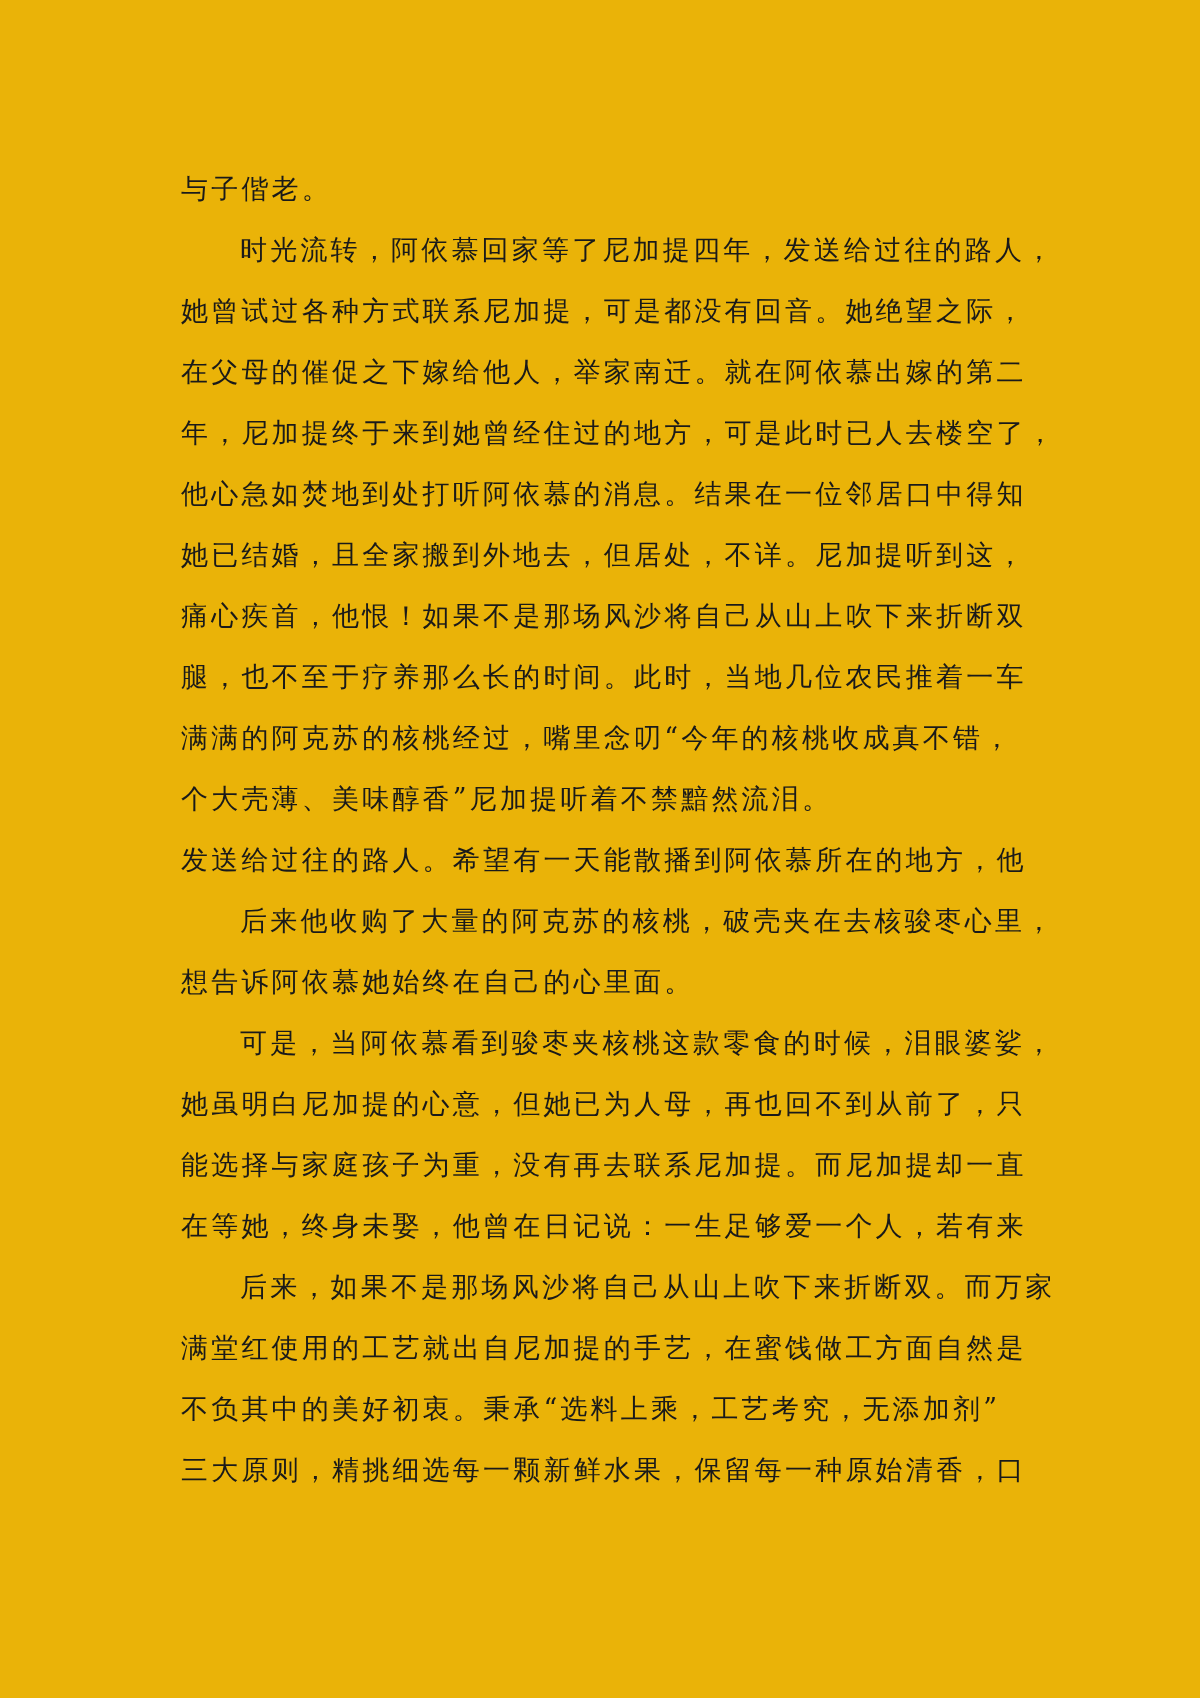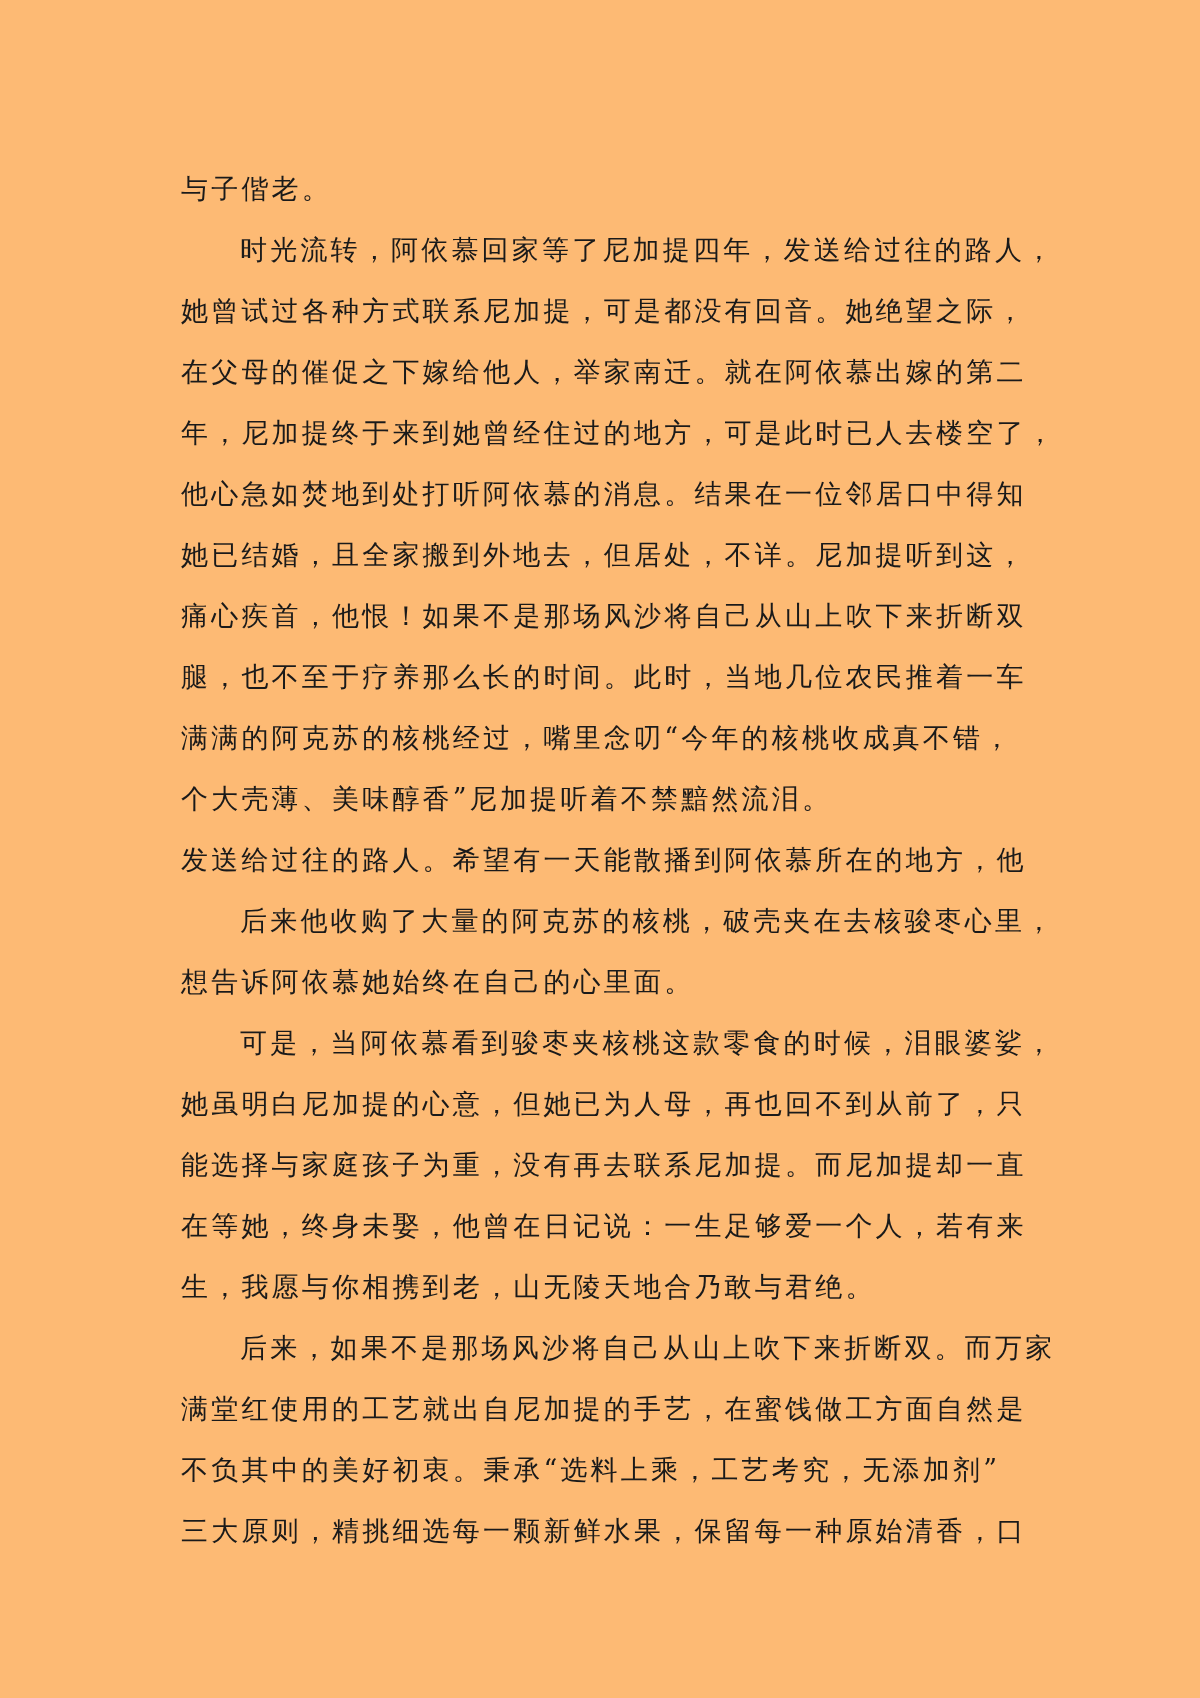--- a/index.html
+++ b/index.html
@@ -14,21 +14,21 @@
       overflow: hidden;
       font-family: "DejaVu Serif", "Liberation Serif", serif;
       color: #1a1a1a;
     }
     .page {
       position: absolute;
       left: 0;
       top: 0;
       width: 1200px;
       height: 1698px;
-      background: #fdba74;
+      background: #eab308;
     }
     .text-block {
       position: absolute;
       left: 181px;
       top: 158px;
       width: 860px;
     }
     .line {
       height: 61px;
       line-height: 61px;
@@ -60,21 +60,20 @@
     <div class="line">个大壳薄、美味醇香”尼加提听着不禁黯然流泪。</div>
 
     <div class="line">发送给过往的路人。希望有一天能散播到阿依慕所在的地方，他</div>
     <div class="line indent">后来他收购了大量的阿克苏的核桃，破壳夹在去核骏枣心里，</div>
     <div class="line">想告诉阿依慕她始终在自己的心里面。</div>
 
     <div class="line indent">可是，当阿依慕看到骏枣夹核桃这款零食的时候，泪眼婆娑，</div>
     <div class="line">她虽明白尼加提的心意，但她已为人母，再也回不到从前了，只</div>
     <div class="line">能选择与家庭孩子为重，没有再去联系尼加提。而尼加提却一直</div>
     <div class="line">在等她，终身未娶，他曾在日记说：一生足够爱一个人，若有来</div>
-    <div class="line">生，我愿与你相携到老，山无陵天地合乃敢与君绝。</div>
 
     <div class="line indent">后来，如果不是那场风沙将自己从山上吹下来折断双。而万家</div>
     <div class="line">满堂红使用的工艺就出自尼加提的手艺，在蜜饯做工方面自然是</div>
     <div class="line">不负其中的美好初衷。秉承“选料上乘，工艺考究，无添加剂”</div>
     <div class="line">三大原则，精挑细选每一颗新鲜水果，保留每一种原始清香，口</div>
 
   </div>
 </div>
 
 </body></html>

